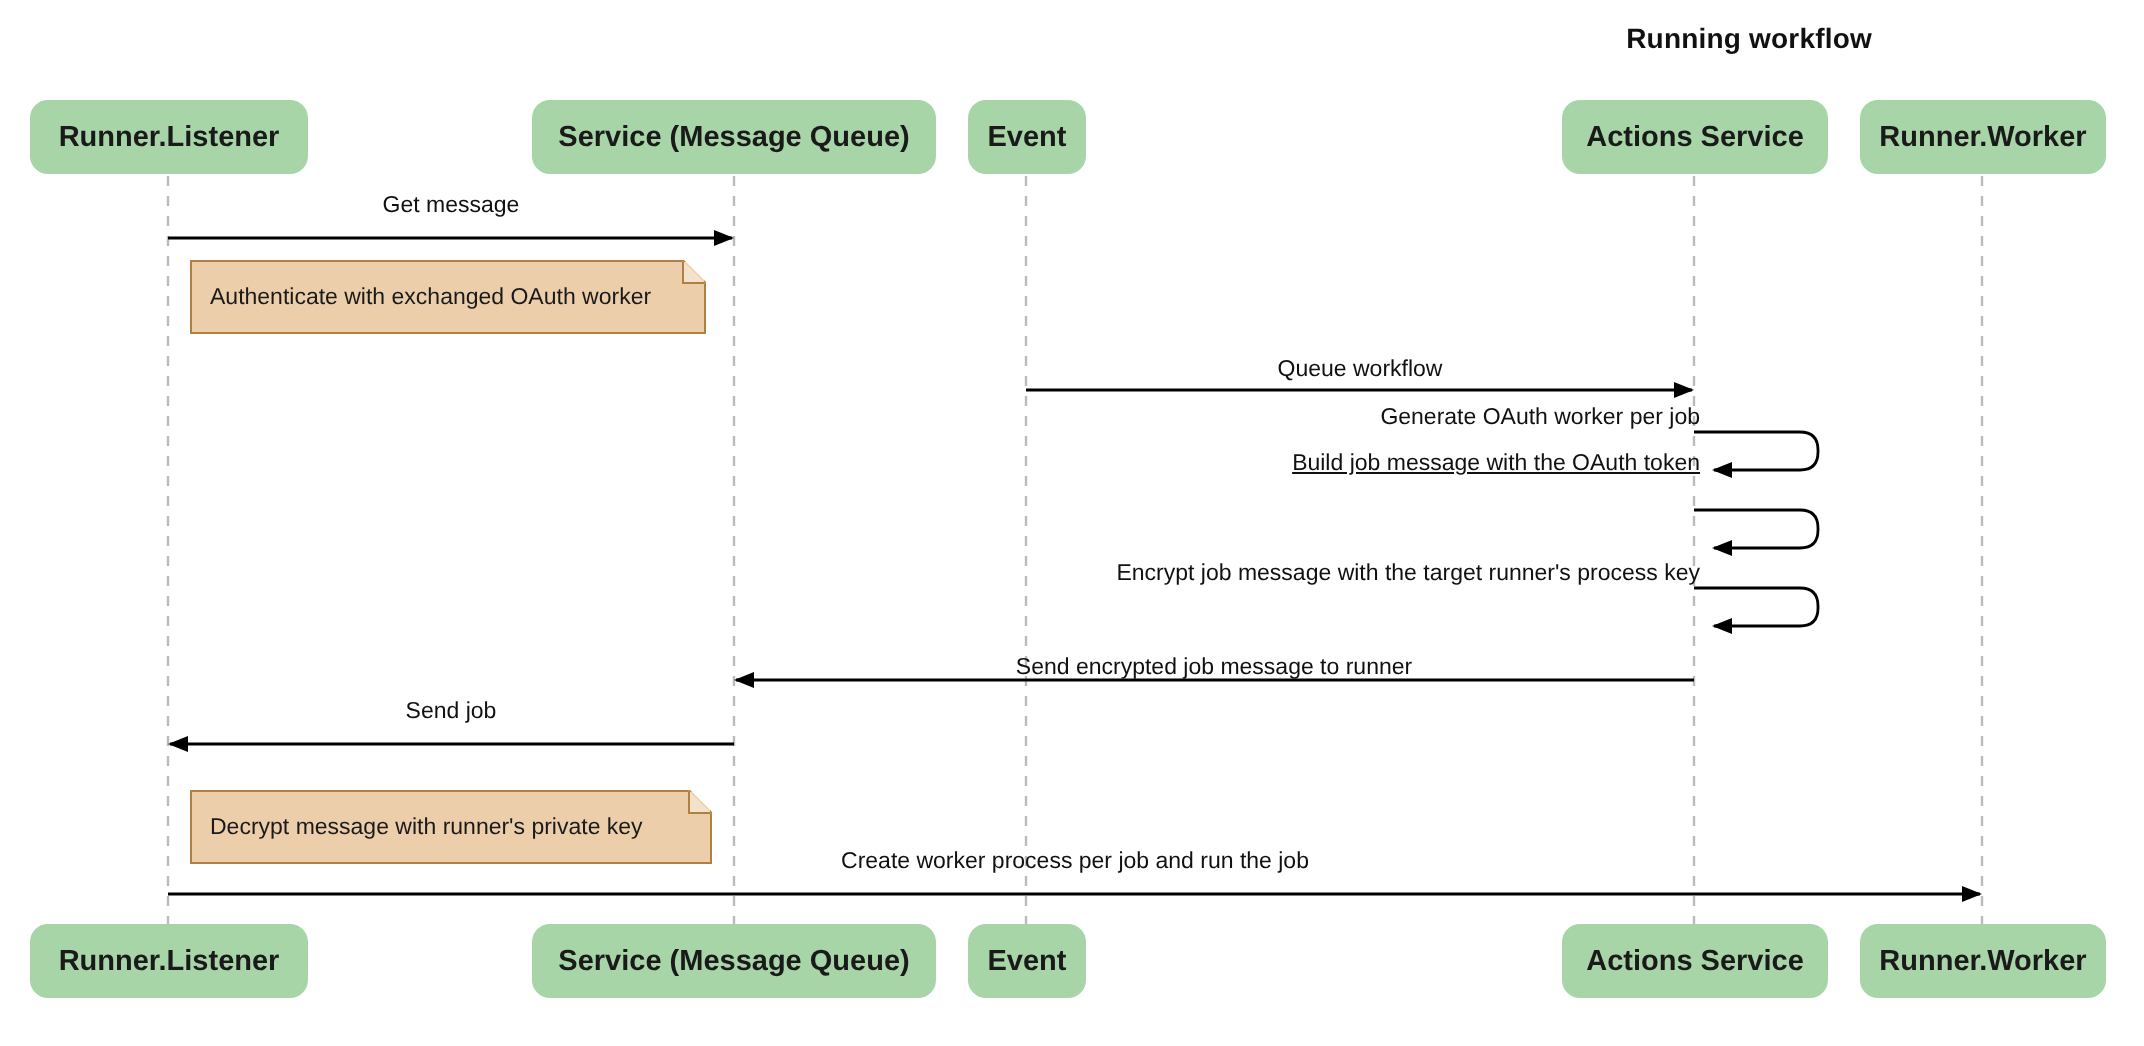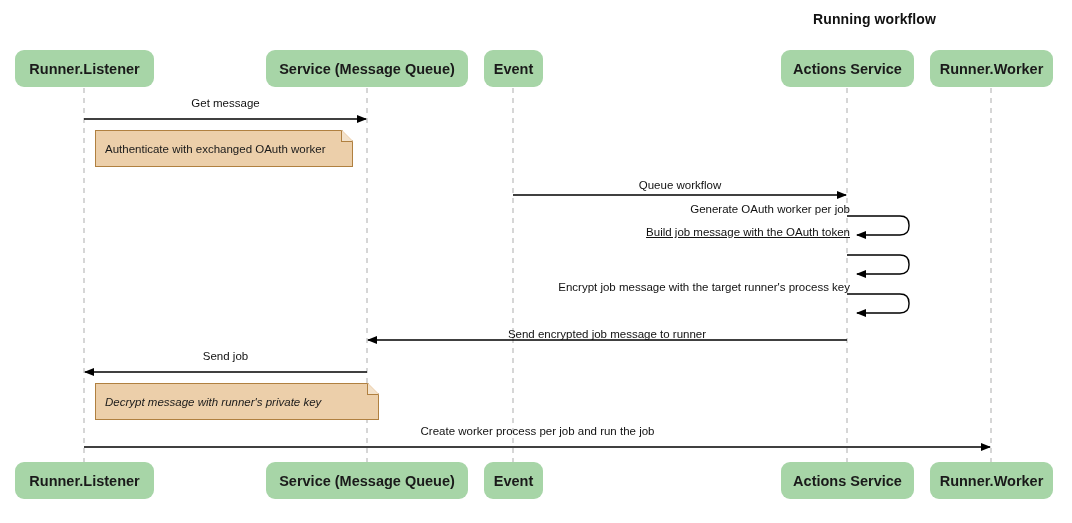--- a/index.html
+++ b/index.html
@@ -170,20 +170,20 @@
       <div class="msg-label" style="left: 307px; width: 600px; top: 318px; margin-top: 10px;">Send encrypted job message to runner</div>
       <div class="msg-label" style="left: -74.5px; width: 600px; top: 350px;">Send job</div>
       <div class="msg-label" style="left: 237.5px; width: 600px; top: 425px;">Create worker process per job and run the job</div>
     </div>
   <div id="notes-layer">
       <div class="note" style="left: 95px; top: 130px; width: 258px; height: 37px;">
         <span class="note-text">Authenticate with exchanged OAuth worker</span>
         <span class="note-fold-tri"></span>
         <span class="note-fold"></span>
       </div>
-      <div class="note" style="left: 95px; top: 383px; width: 284px; height: 37px; font-style: italic;">
+      <div class="note" style="left: 95px; top: 395px; width: 261px; height: 37px;">
         <span class="note-text">Decrypt message with runner's private key</span>
         <span class="note-fold-tri"></span>
         <span class="note-fold"></span>
       </div>
     </div>
 
 </div>
 
 </body></html>

